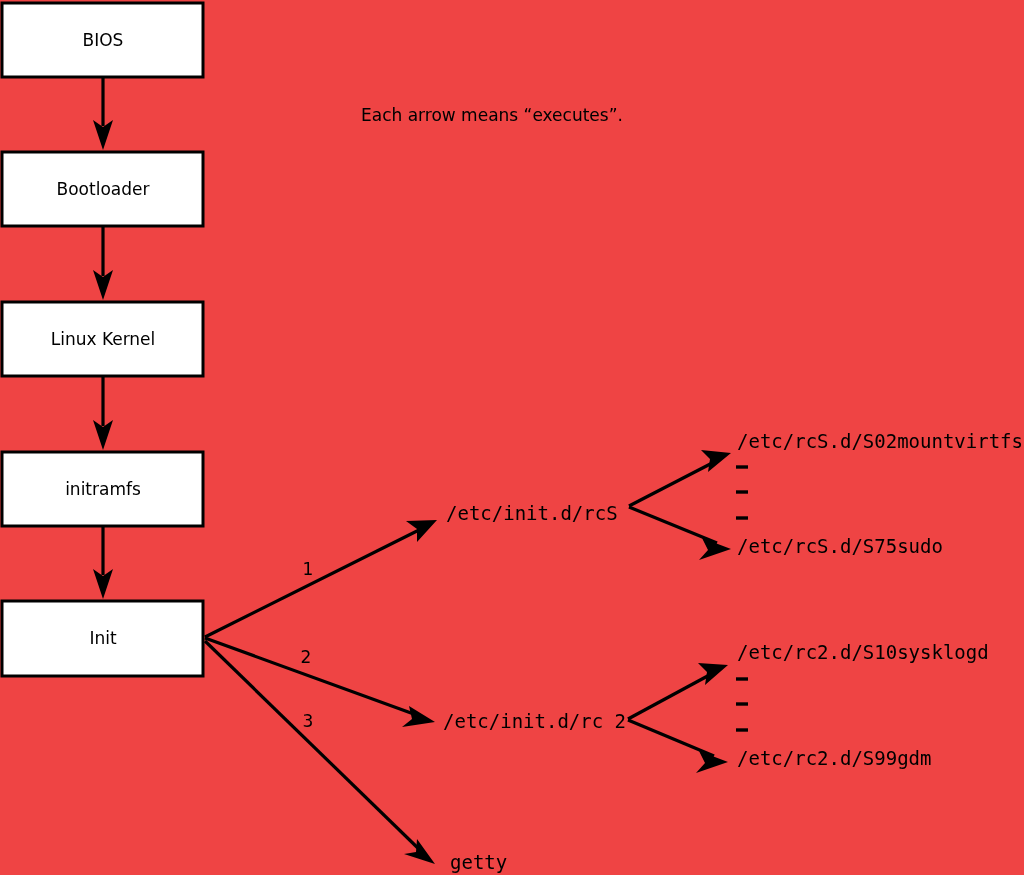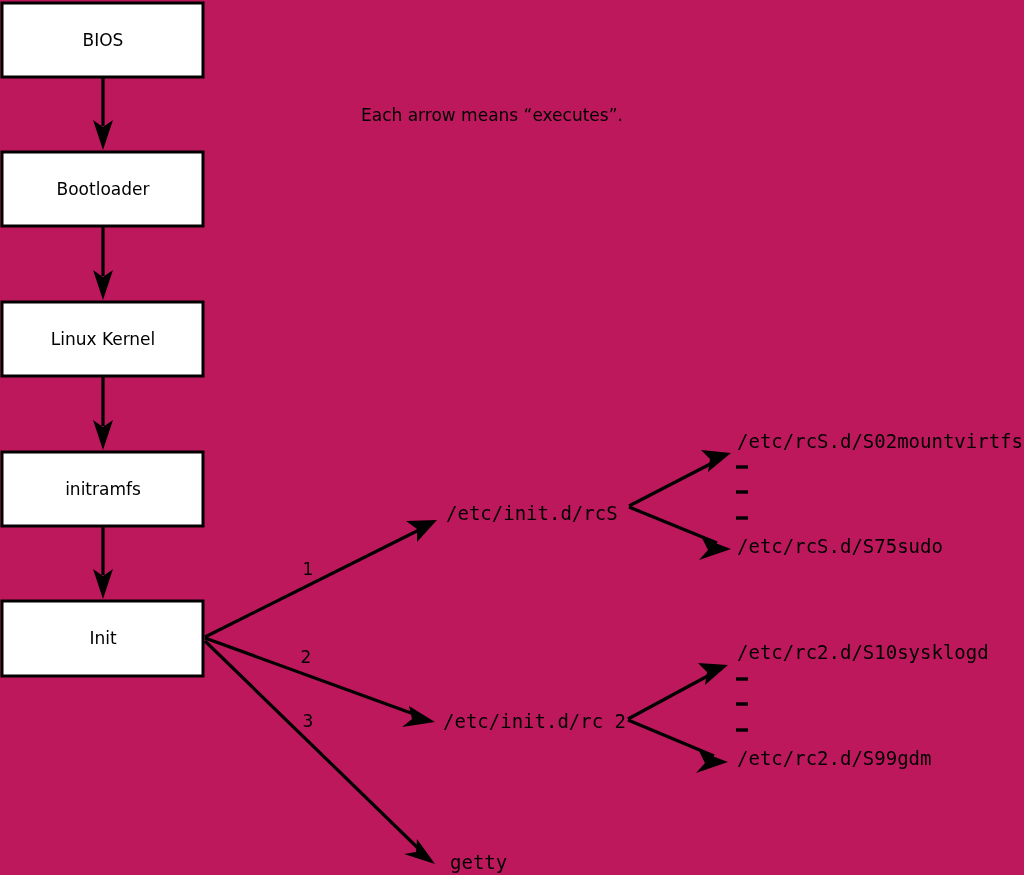--- a/index.html
+++ b/index.html
@@ -5,21 +5,21 @@
 <style>
   html, body {
     margin: 0;
     padding: 0;
     background: #ffffff;
   }
   #canvas {
     position: relative;
     width: 1024px;
     height: 875px;
-    background: #be185d;
+    background: #ef4444;
     overflow: hidden;
     font-family: "Liberation Sans", sans-serif;
   }
   #diagram-svg {
     position: absolute;
     left: 0;
     top: 0;
     width: 1024px;
     height: 875px;
   }

